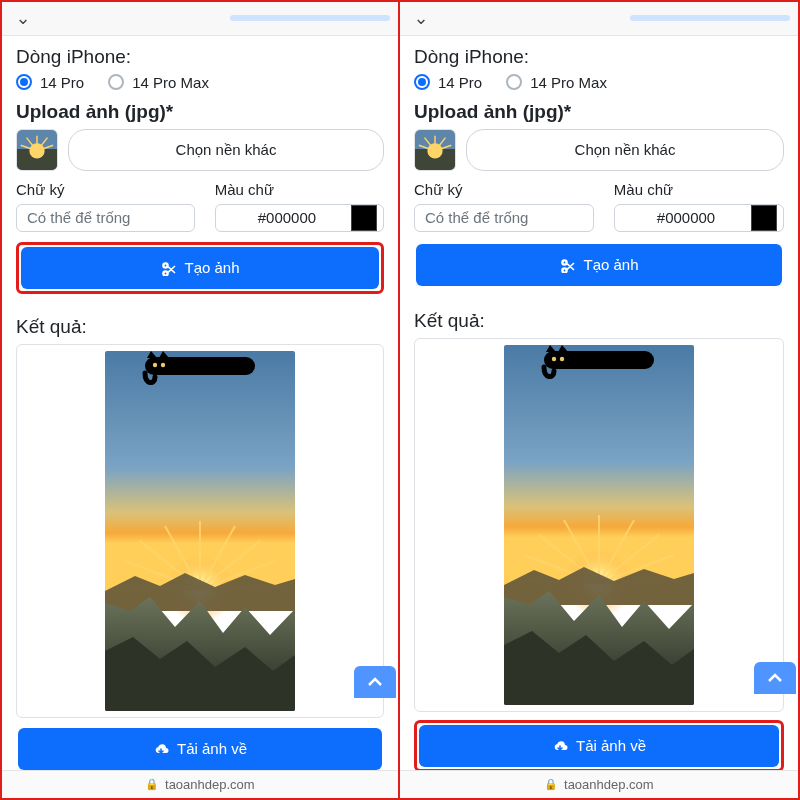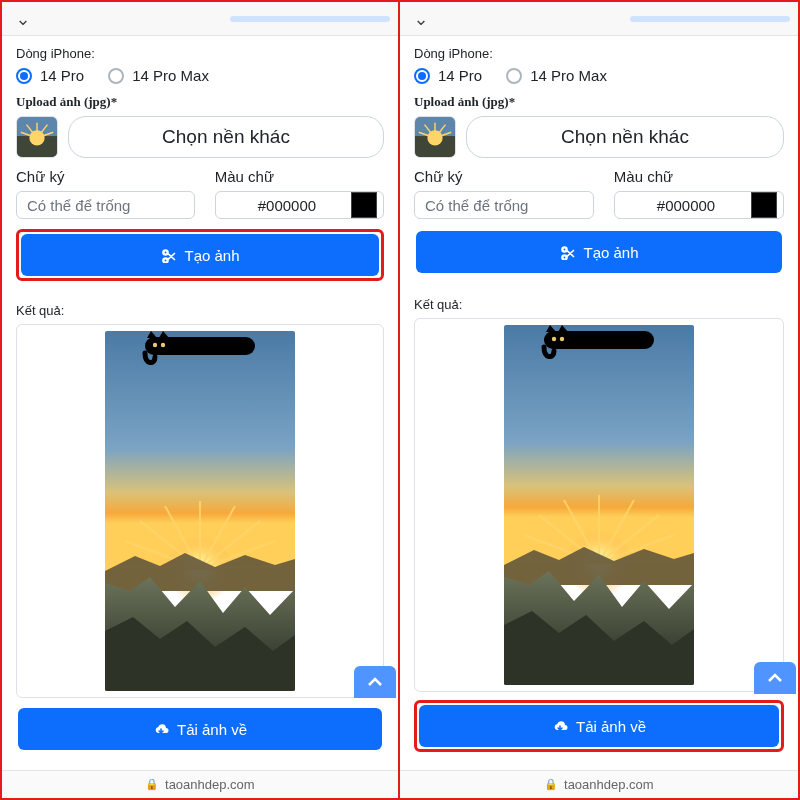--- a/index.html
+++ b/index.html
@@ -18,37 +18,37 @@
 
   .topbar { height:34px; background:#f8f8f8; border-bottom:1px solid #e5e5e5;
             display:flex; align-items:center; padding:0 8px; }
   .chevron { width:26px; height:26px; display:flex; align-items:center; justify-content:center;
              font-size:18px; color:#444; }
   .topspacer { margin-left:auto; height:6px; width:160px; border-radius:3px;
                background:#cfe3ff; }
 
   .content { flex:1 1 auto; overflow:hidden; padding:6px 14px 0 14px; position:relative; }
 
-  .lbl { font-size:13px; margin:4px 0 6px 0; }
-  .bold { font-weight:600;font-family:Liberation Serif, serif; }
+  .lbl { font-size:19px; margin:4px 0 6px 0; }
+  .bold { font-weight:600; }
 
   .radios { display:flex; gap:24px; align-items:flex-end; margin-bottom:10px; }
   .radio { display:flex; align-items:center; gap:8px; font-size:15px; cursor:pointer; }
   .radio .dot { width:16px; height:16px; border-radius:50%; border:2px solid #adb5bd;
                 display:inline-flex; align-items:center; justify-content:center; }
   .radio.checked .dot { border-color:#0d6efd; }
   .radio.checked .dot::after { content:""; width:8px; height:8px; border-radius:50%; background:#0d6efd; }
 
   .uploadrow { display:flex; gap:10px; align-items:stretch; margin-bottom:10px; }
   .thumb { width:42px; height:42px; border-radius:6px; overflow:hidden; flex:0 0 auto;
            border:1px solid #dee2e6; }
   .thumb svg { width:100%; height:100%; display:block; }
   .btn-outline { flex:1; border:1px solid #ced4da; border-radius:18px;
                  display:flex; align-items:center; justify-content:center;
-                 font-size:19px; color:#212529; background:#fff; cursor:pointer; }
+                 font-size:15px; color:#212529; background:#fff; cursor:pointer; }
 
   .row2 { display:flex; gap:20px; margin-bottom:10px; }
   .field { display:flex; flex-direction:column; }
   .field.f1 { flex:1; }
   .field.f2 { flex:0 0 46%;justify-content:center; }
   .flabel { font-size:15px; margin-bottom:6px; }
   .input { height:28px; border:1px solid #ced4da; border-radius:6px;
            padding:0 10px; font-size:15px; color:#212529; display:flex; align-items:center; }
   .input.placeholder { color:#6c757d; }
   .colorfield { position:relative;padding-left:42px; }

